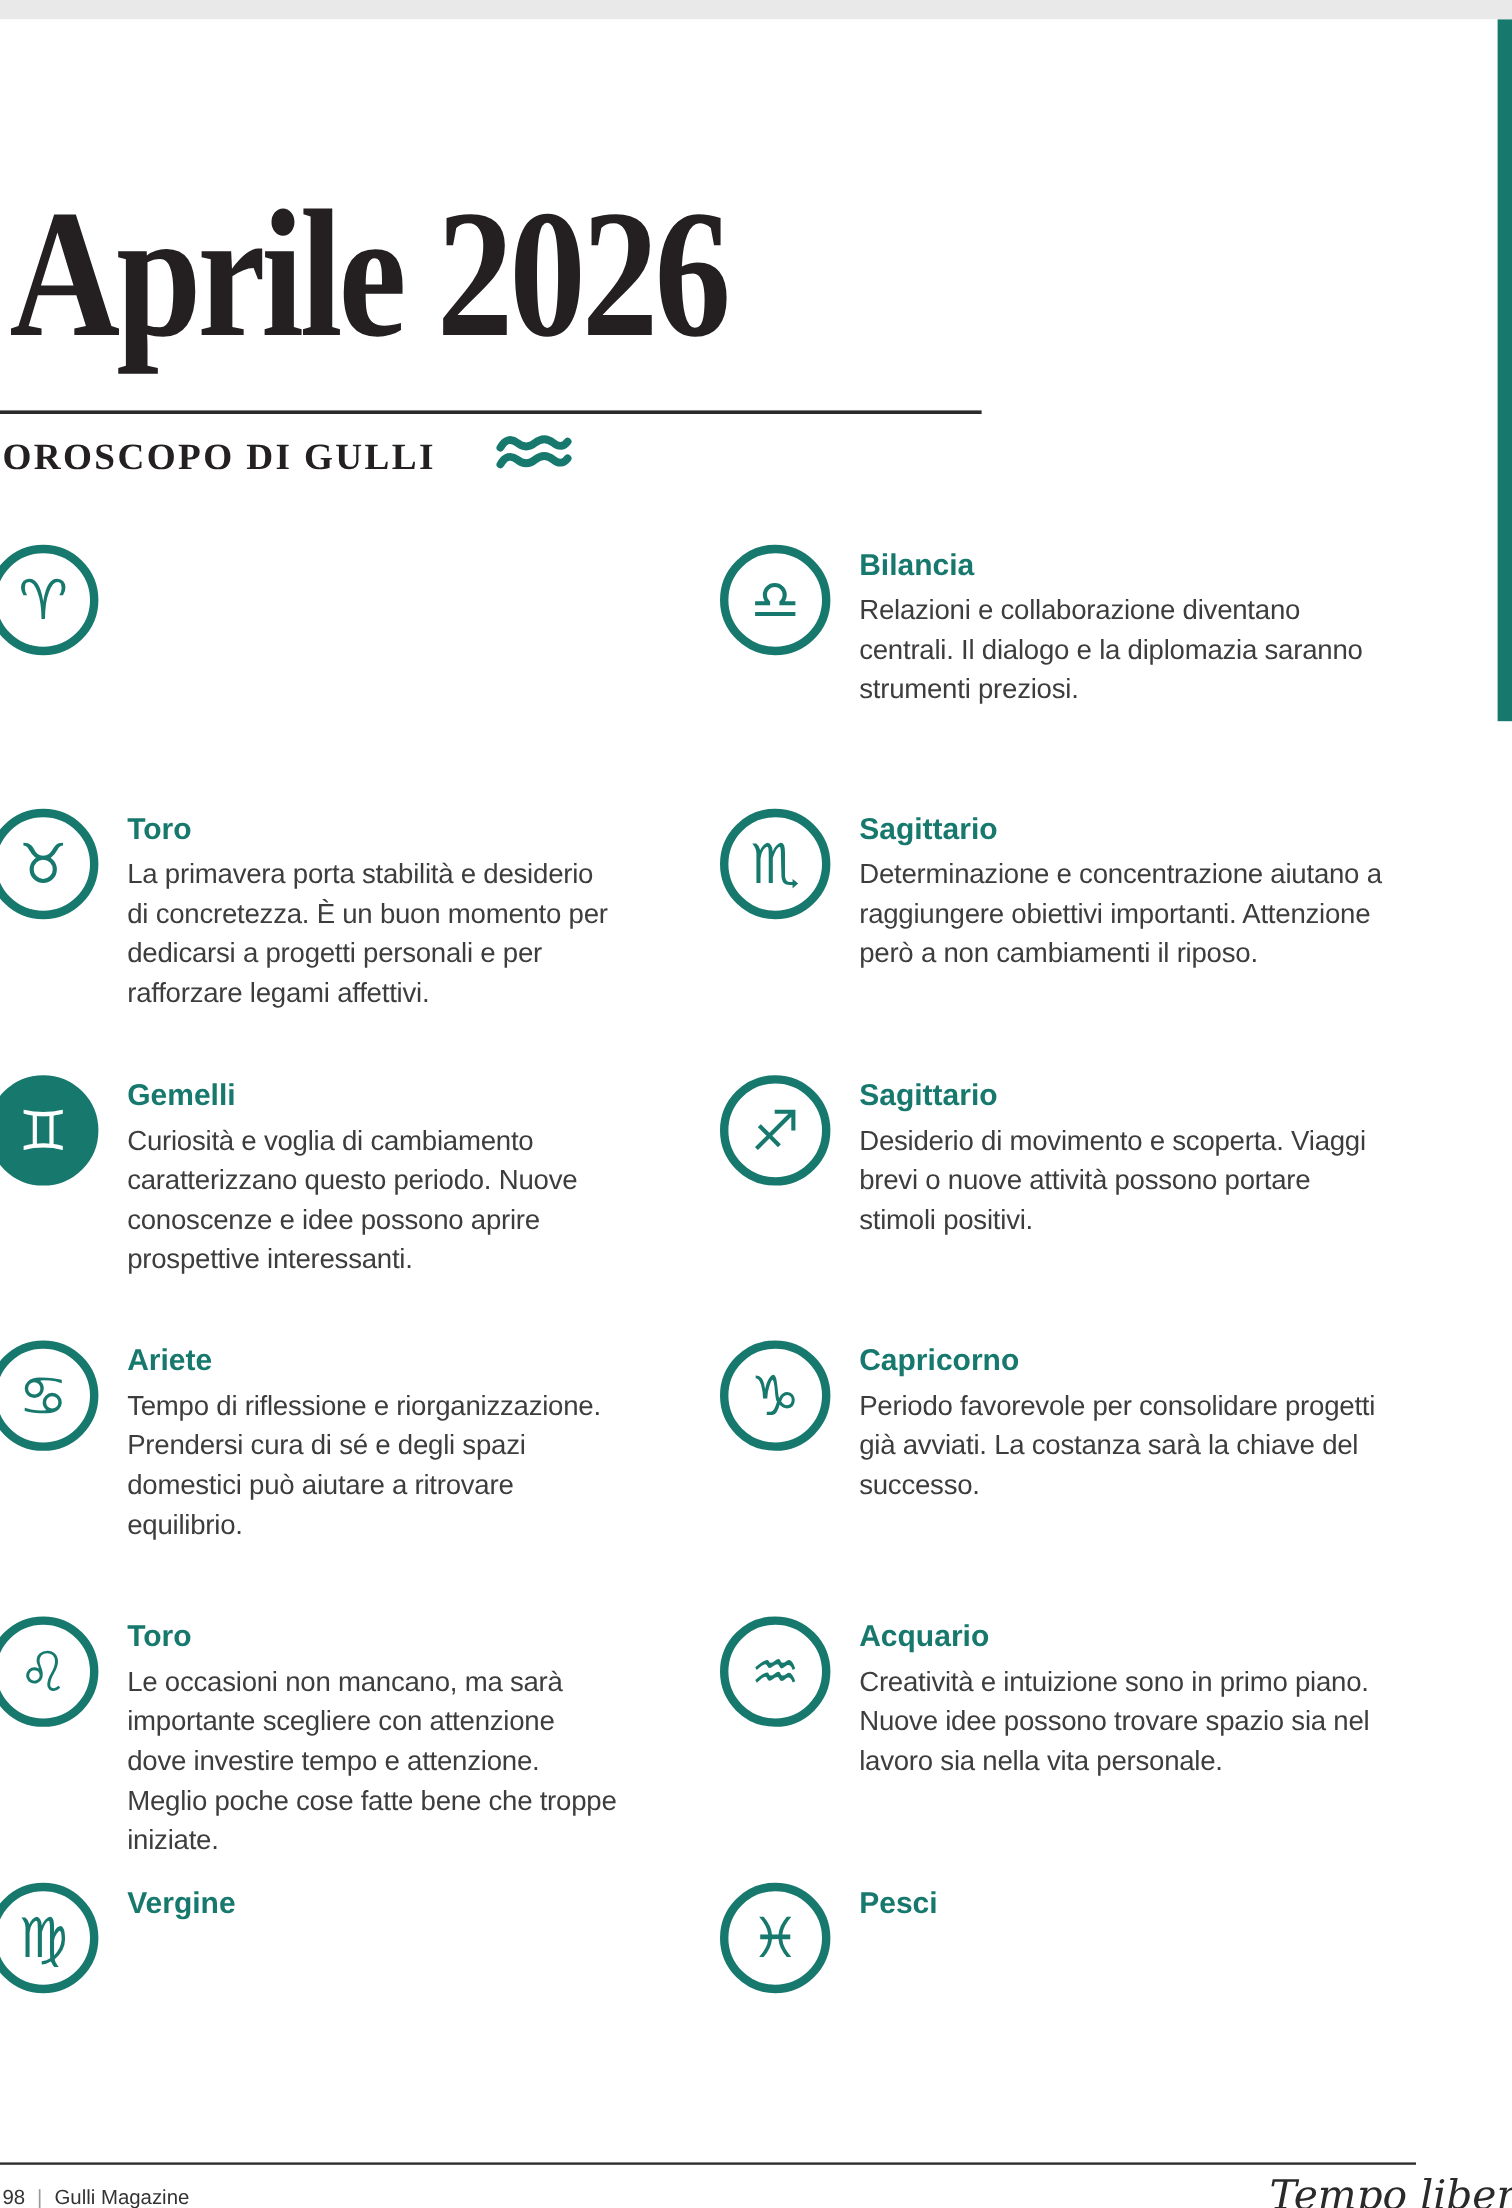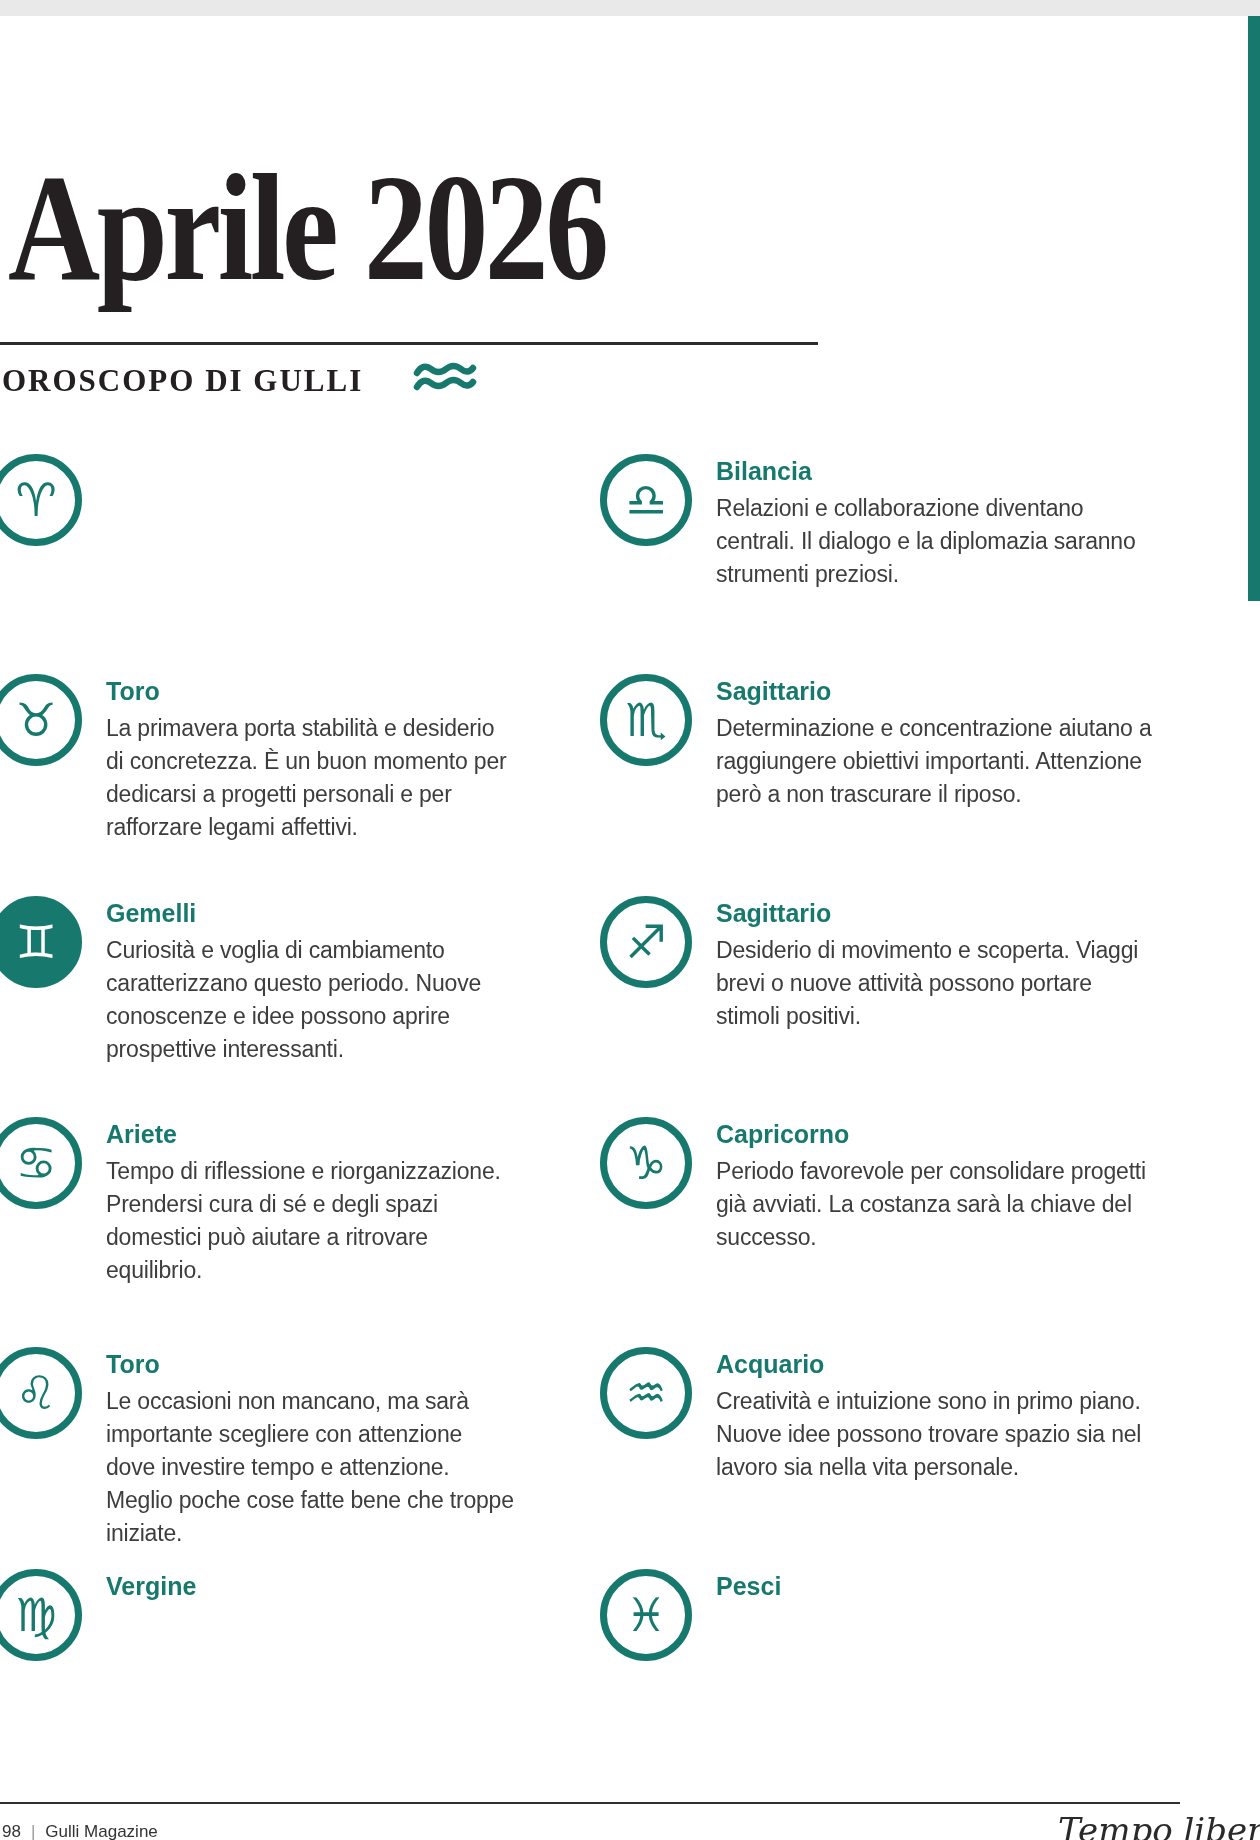--- a/index.html
+++ b/index.html
@@ -176,21 +176,21 @@
       <p class="sign-desc">Relazioni e collaborazione diventano centrali. Il dialogo e la diplomazia saranno strumenti preziosi.</p>
     </div>
   </section>
 
   <section class="sign col-r r2">
     <div class="sign-icon">
         <span>♏</span>
       </div>
     <div class="sign-text">
       <h3 class="sign-name">Sagittario</h3>
-      <p class="sign-desc">Determinazione e concentrazione aiutano a raggiungere obiettivi importanti. Attenzione però a non trascurare il riposo.</p>
+      <p class="sign-desc">Determinazione e concentrazione aiutano a raggiungere obiettivi importanti. Attenzione però a non cambiamenti il riposo.</p>
     </div>
   </section>
 
   <section class="sign col-r r3">
     <div class="sign-icon">
         <span>♐</span>
       </div>
     <div class="sign-text">
       <h3 class="sign-name">Sagittario</h3>
       <p class="sign-desc">Desiderio di movimento e scoperta. Viaggi brevi o nuove attività possono portare stimoli positivi.</p>

